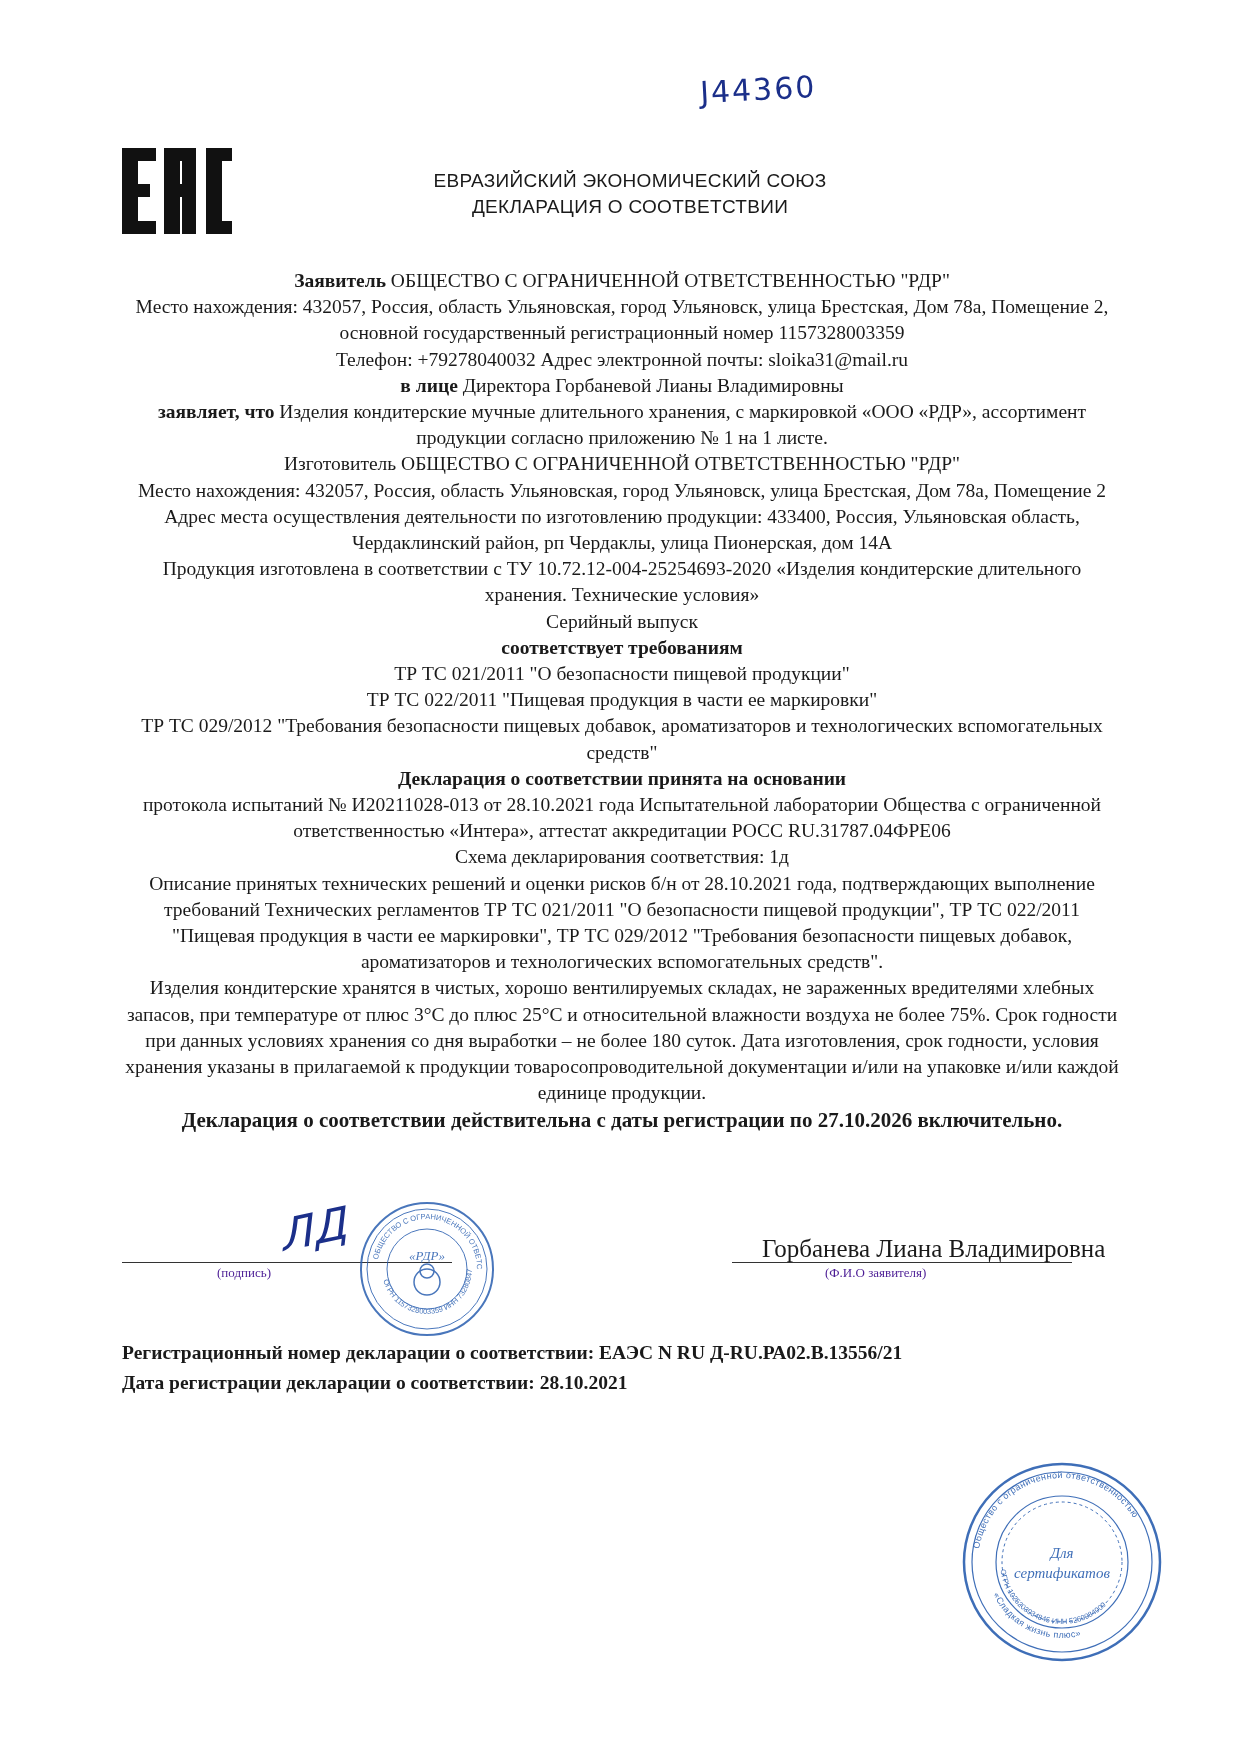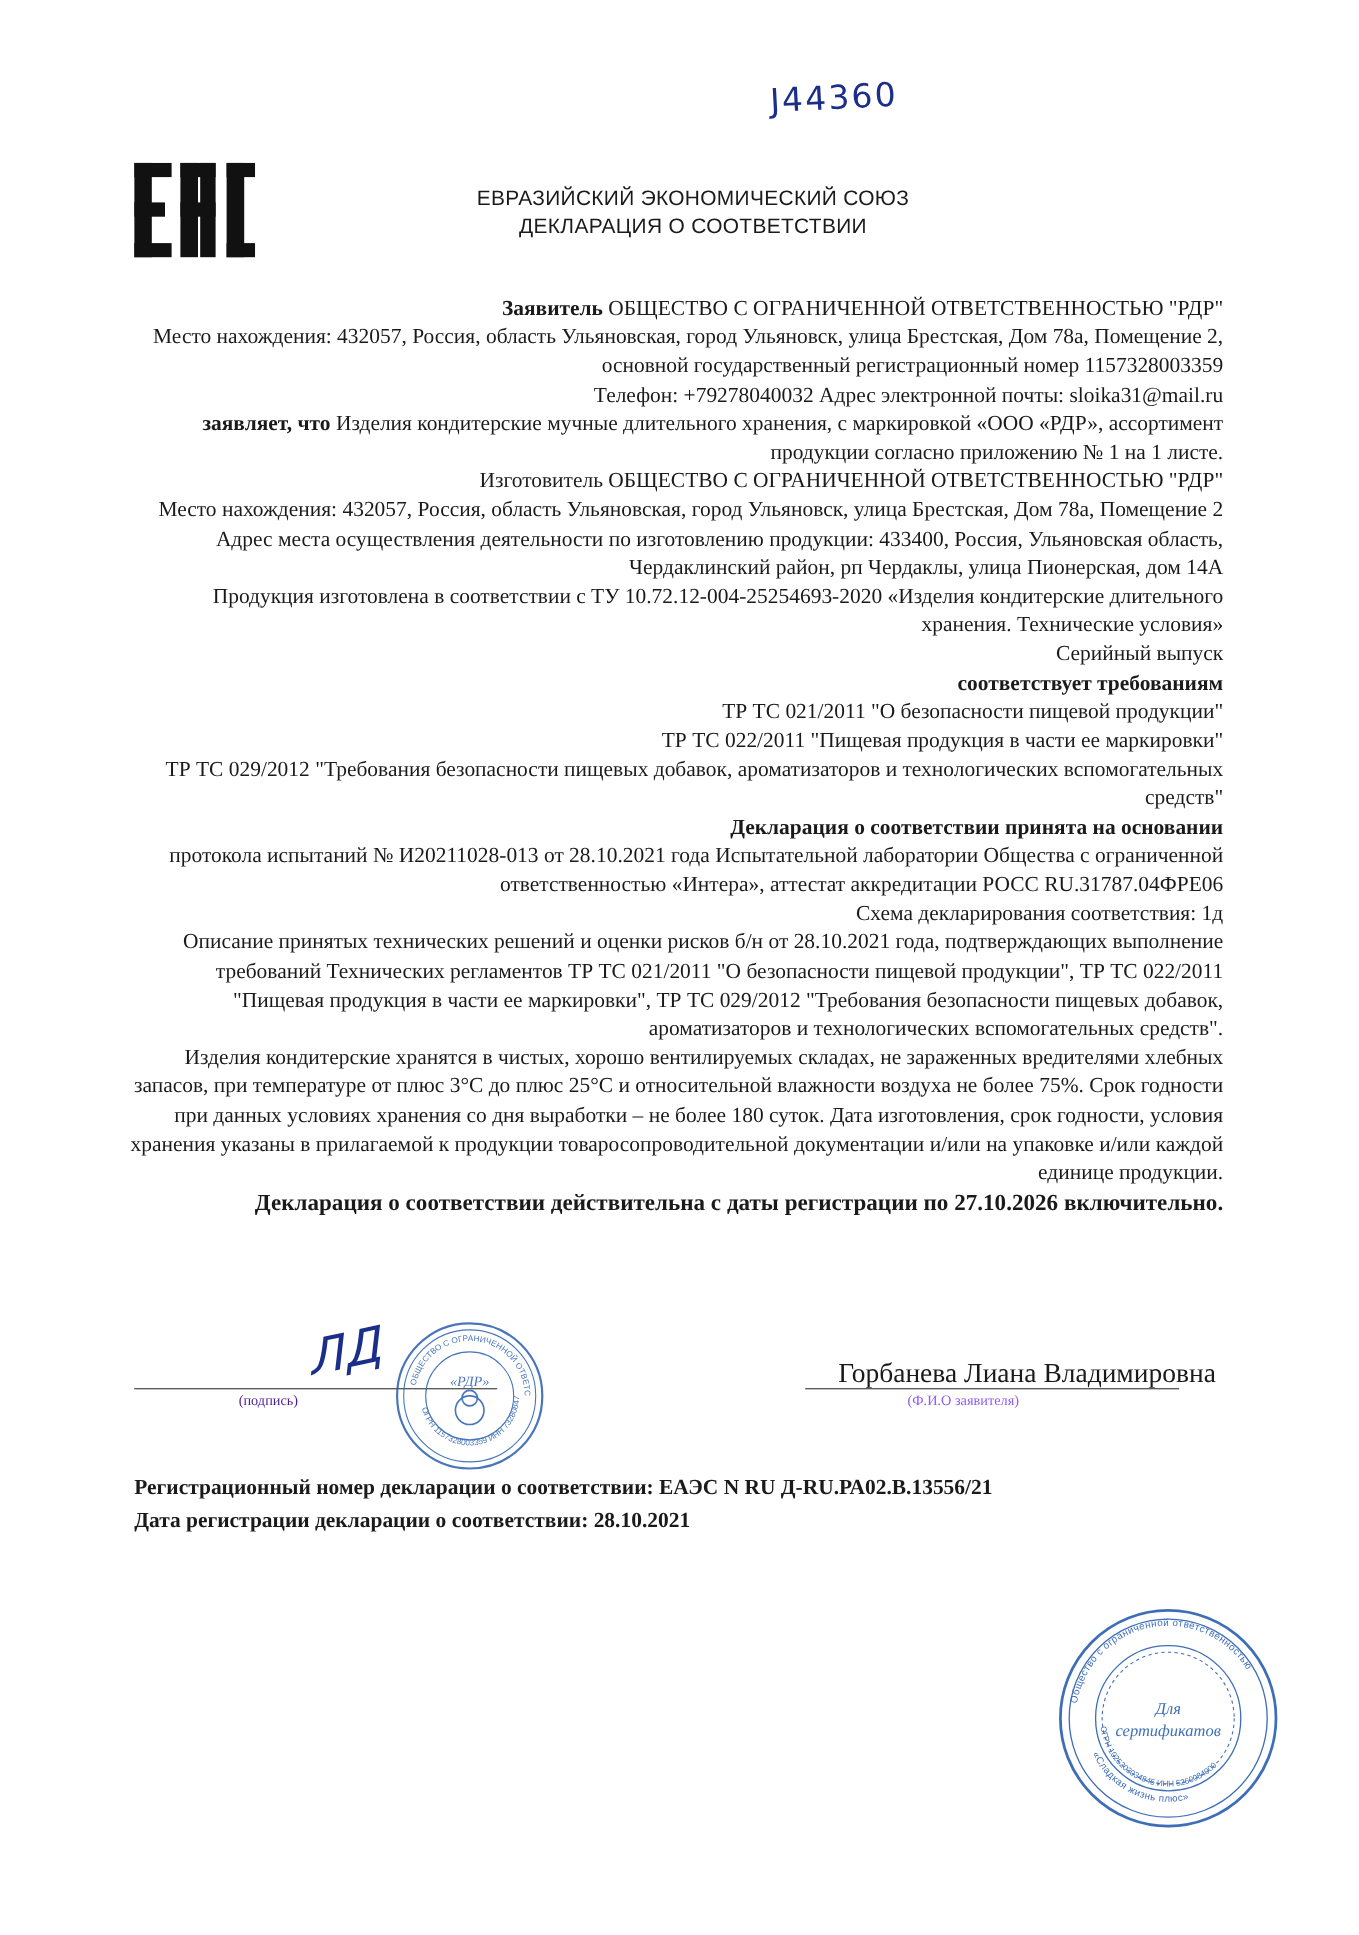--- a/index.html
+++ b/index.html
@@ -50,25 +50,25 @@
     font-family: "Liberation Sans", sans-serif;
     font-weight: normal;
     font-size: 19px;
     line-height: 26px;
     letter-spacing: 0.3px;
   }
 
   .body-text {
     position: absolute;
     top: 268px;
-    left: 112px;
+    left: 122px;
     width: 1000px;
     font-size: 19.5px;
     line-height: 26.2px;
-    text-align: right;
+    text-align: center;
   }
   .body-text p {
     margin: 0 0 0 0;
   }
   .b { font-weight: bold; }
 
   .valid-line {
     margin-top: 19px;
     font-weight: bold;
     font-size: 21px;
@@ -107,21 +107,21 @@
     top: 47px;
     left: 610px;
     width: 340px;
     border-bottom: 1px solid #333;
   }
   .sig-caption-right {
     position: absolute;
     top: 50px;
     left: 703px;
     font-size: 13px;
-    color: #8b5cf6;
+    color: #4c1d95;
   }
   .signature-scribble {
     position: absolute;
     top: -12px;
     left: 160px;
     font-family: "DejaVu Sans", sans-serif;
     font-size: 44px;
     color: #1b2f8a;
     transform: rotate(-12deg) skewX(-8deg);
     font-style: italic;
@@ -190,20 +190,21 @@
 
   <div class="doc-header">
     <div>ЕВРАЗИЙСКИЙ ЭКОНОМИЧЕСКИЙ СОЮЗ</div>
     <div>ДЕКЛАРАЦИЯ О СООТВЕТСТВИИ</div>
   </div>
 
   <div class="body-text">
     <p><span class="b">Заявитель</span><span> ОБЩЕСТВО С ОГРАНИЧЕННОЙ ОТВЕТСТВЕННОСТЬЮ "РДР"</span></p>
     <p>Место нахождения: 432057, Россия, область Ульяновская, город Ульяновск, улица Брестская, Дом 78а, Помещение 2, основной государственный регистрационный номер 1157328003359</p>
     <p>Телефон: +79278040032 Адрес электронной почты: sloika31@mail.ru</p>
+    <p><span class="b">в лице</span><span> Директора Горбаневой Лианы Владимировны</span></p>
     <p><span class="b">заявляет, что</span><span> Изделия кондитерские мучные длительного хранения, с маркировкой «ООО «РДР», ассортимент продукции согласно приложению № 1 на 1 листе.</span></p>
     <p>Изготовитель ОБЩЕСТВО С ОГРАНИЧЕННОЙ ОТВЕТСТВЕННОСТЬЮ "РДР"</p>
     <p>Место нахождения: 432057, Россия, область Ульяновская, город Ульяновск, улица Брестская, Дом 78а, Помещение 2</p>
     <p>Адрес места осуществления деятельности по изготовлению продукции: 433400, Россия, Ульяновская область, Чердаклинский район, рп Чердаклы, улица Пионерская, дом 14А</p>
     <p>Продукция изготовлена в соответствии с ТУ 10.72.12-004-25254693-2020 «Изделия кондитерские длительного хранения. Технические условия»</p>
     <p>Серийный выпуск</p>
     <p class="b">соответствует требованиям</p>
     <p>ТР ТС 021/2011  "О безопасности пищевой продукции"</p>
     <p>ТР ТС 022/2011 "Пищевая продукция в части ее маркировки"</p>
     <p>ТР ТС 029/2012 "Требования безопасности пищевых добавок, ароматизаторов и технологических вспомогательных средств"</p>

